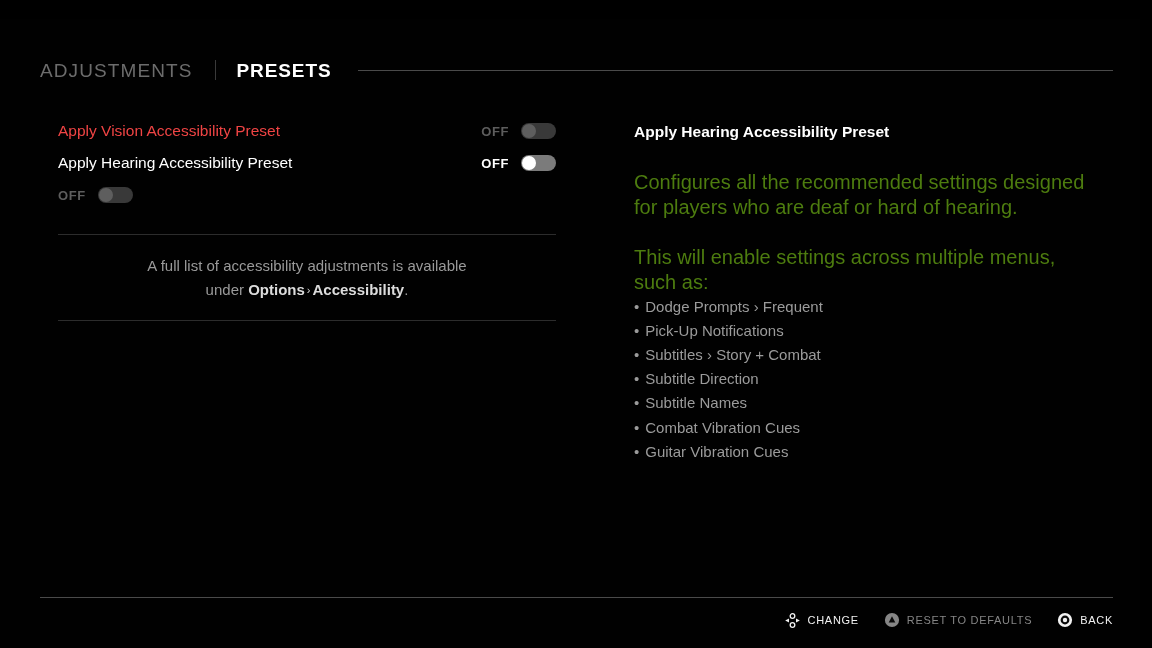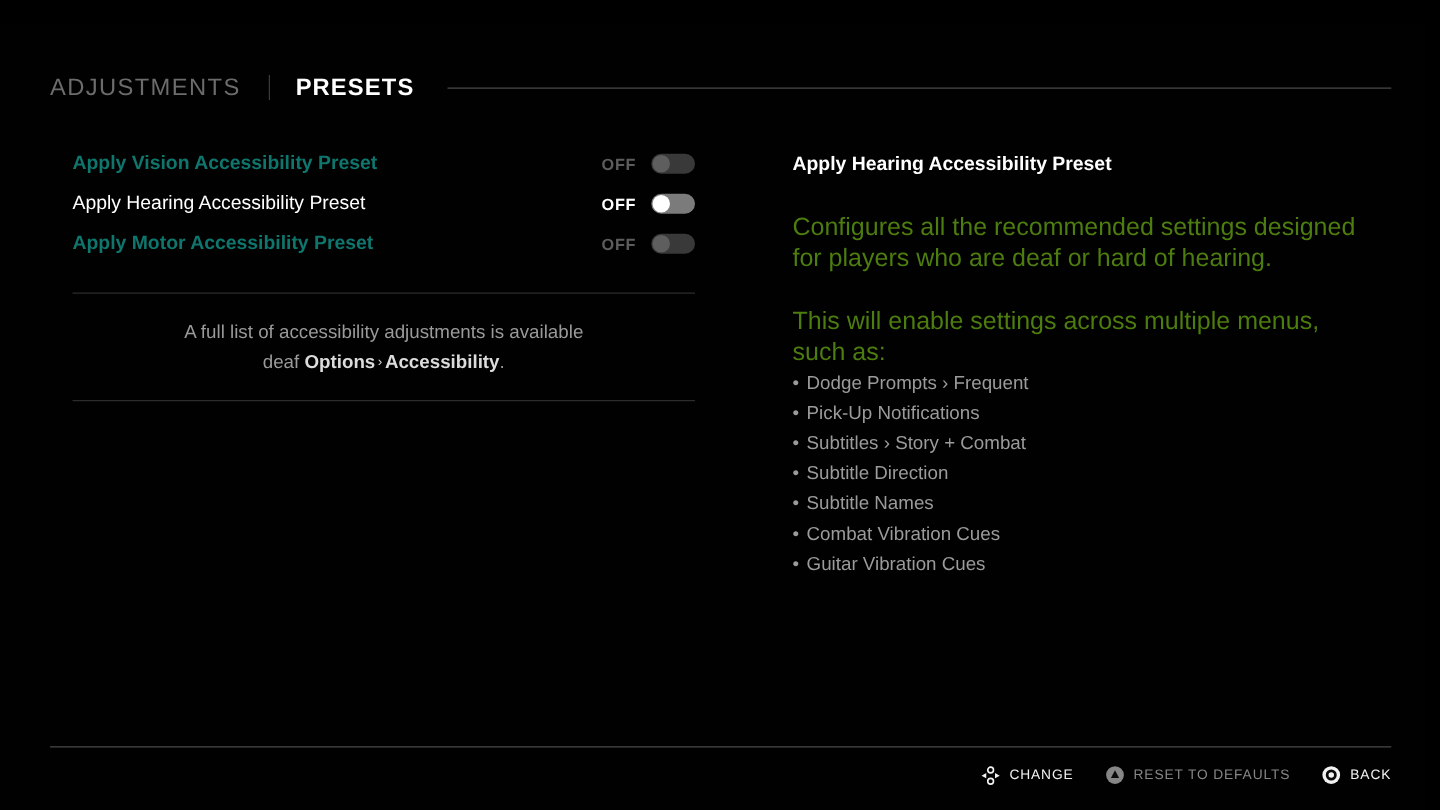--- a/index.html
+++ b/index.html
@@ -82,21 +82,21 @@
     flex:none;
   }
   .toggle .knob {
     position:absolute;
     left:1px; top:1px;
     width:14px; height:14px;
     border-radius:50%;
   }
 
   
-  .row-dim .setting-label { color:#0f766e; font-weight:700; }
+  .row-dim .setting-label { color:#ef4444; font-weight:400; }
   .row-dim .setting-value { color:#5d5d5d; font-weight:700; }
   .row-dim .toggle { background:#393939; }
   .row-dim .toggle .knob { background:#5e5e5e; }
 
   
   .row-sel .setting-label { color:#ffffff; font-weight:400; }
   .row-sel .setting-value { color:#ffffff; font-weight:700; }
   .row-sel .toggle { background:#7b7b7b; }
   .row-sel .toggle .knob { background:#ffffff; }
 
@@ -206,33 +206,32 @@
 
     <div class="setting-row row-sel">
       <span class="setting-label">Apply Hearing Accessibility Preset</span>
       <span class="setting-value">OFF</span>
       <span class="toggle">
         <span class="knob"></span>
       </span>
     </div>
 
     <div class="setting-row row-dim">
-      <span class="setting-label">Apply Motor Accessibility Preset</span>
       <span class="setting-value">OFF</span>
       <span class="toggle">
         <span class="knob"></span>
       </span>
     </div>
 
     <div style="height:23px"></div>
     <div class="left-divider"></div>
 
     <div class="note-block">
       <div class="note-line">A full list of accessibility adjustments is available</div>
-      <div class="note-line"><span>deaf </span><b>Options</b><span class="chev">›</span><b>Accessibility</b><span>.</span></div>
+      <div class="note-line"><span>under </span><b>Options</b><span class="chev">›</span><b>Accessibility</b><span>.</span></div>
     </div>
 
     <div class="left-divider"></div>
   </div>
 
   <div class="right-col">
     <div class="detail-title">Apply Hearing Accessibility Preset</div>
     <div class="detail-para">Configures all the recommended settings designed for players who are deaf or hard of hearing.</div>
     <div class="detail-gap"></div>
     <div class="detail-para">This will enable settings across multiple menus, such as:</div>

